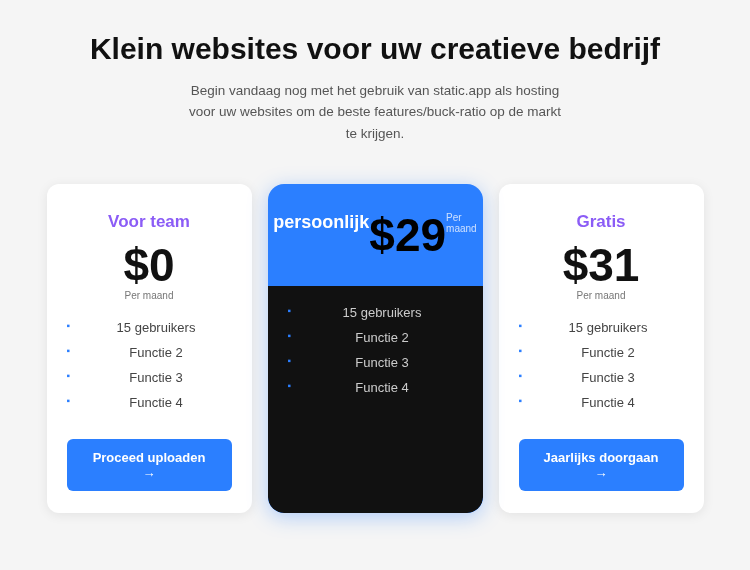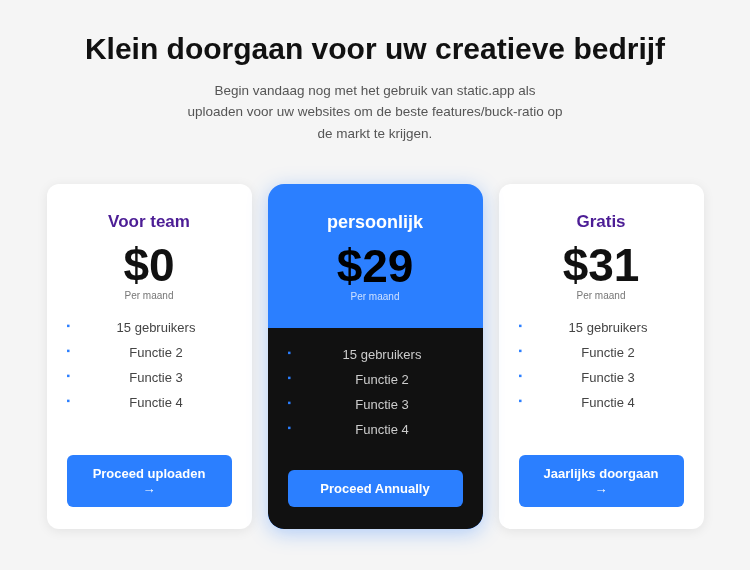--- a/index.html
+++ b/index.html
@@ -76,21 +76,21 @@
       width: 215px;
       padding: 28px 20px 0;
       box-shadow: 0 4px 20px rgba(43,127,255,0.35);
       position: relative;
       overflow: hidden;
     }
 
     .card-title {
       font-size: 17px;
       font-weight: 700;
-      color: #4c1d95;
+      color: #8b5cf6;
       margin-bottom: 10px;
       text-align: center;
     }
 
     .card.featured .card-title {
       color: #fff;
       font-size: 18px;
     }
 
     .price {
@@ -179,32 +179,32 @@
       transition: background 0.2s;
     }
 
     .card-btn.featured-btn {
       background: #2b7fff;
       margin-top: 4px;
     }
 
     .card-top-featured {
       display: flex;
-      flex-direction: column;
-      align-items: center;
+      flex-direction: row;
+      align-items: flex-start;
       padding-bottom: 10px;
     }
   </style>
 </head>
 <body>
 
 <div class="page-wrapper">
   <div class="header">
-    <h1>Klein doorgaan voor uw creatieve bedrijf</h1>
-    <p>Begin vandaag nog met het gebruik van static.app als uploaden voor uw websites om de beste features/buck-ratio op de markt te krijgen.</p>
+    <h1>Klein websites voor uw creatieve bedrijf</h1>
+    <p>Begin vandaag nog met het gebruik van static.app als hosting voor uw websites om de beste features/buck-ratio op de markt te krijgen.</p>
   </div>
 
   <div class="cards-container">
 
     <div class="card">
       <div class="card-title">Voor team</div>
       <div class="price">$0</div>
       <div class="per-month">Per maand</div>
       <ul class="features-list">
         <li>15 gebruikers</li>
@@ -221,21 +221,20 @@
         <div class="price">$29</div>
         <div class="per-month">Per maand</div>
       </div>
       <div class="featured-bottom">
         <ul class="features-list">
           <li>15 gebruikers</li>
           <li>Functie 2</li>
           <li>Functie 3</li>
           <li>Functie 4</li>
         </ul>
-        <button class="card-btn featured-btn">Proceed Annually</button>
       </div>
     </div>
 
     <div class="card">
       <div class="card-title">Gratis</div>
       <div class="price">$31</div>
       <div class="per-month">Per maand</div>
       <ul class="features-list">
         <li>15 gebruikers</li>
         <li>Functie 2</li>

